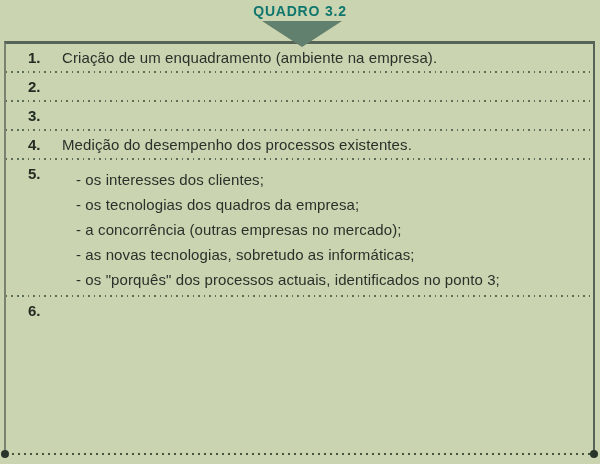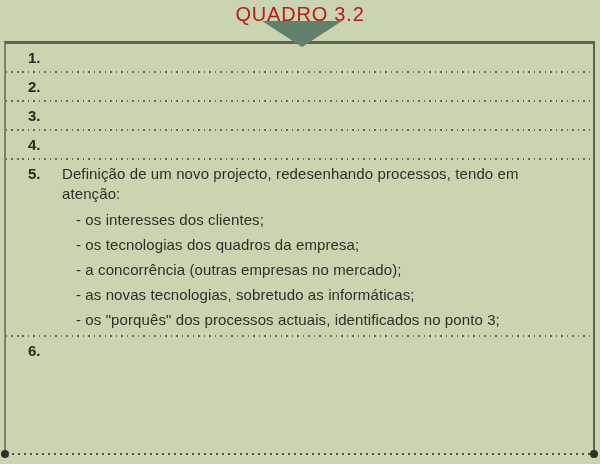--- a/index.html
+++ b/index.html
@@ -14,24 +14,24 @@
     background: #cbd4b1;
     font-family: "Liberation Sans", sans-serif;
     color: #2a312a;
   }
   .title {
     position: absolute;
     top: 3px;
     left: 0;
     width: 100%;
     text-align: center;
-    font-size: 20px;
-    font-weight: normal;
+    font-size: 14px;
+    font-weight: bold;
     letter-spacing: 0.8px;
-    color: #b91c1c;
+    color: #0f766e;
   }
   .triangle {
     position: absolute;
     top: 21px;
     left: 262px;
     width: 0;
     height: 0;
     border-left: 40px solid transparent;
     border-right: 40px solid transparent;
     border-top: 26px solid #61806e;
@@ -109,43 +109,47 @@
 <body>
 
 <div class="title">QUADRO 3.2</div>
 <div class="triangle"></div>
 
 <div class="frame">
   <div class="rows">
 
     <div class="row">
       <span class="num">1.</span>
+      <div class="txt-block">
+        <span class="txt">Criação de um enquadramento (ambiente na empresa).</span>
+      </div>
     </div>
     <div class="sep"></div>
 
     <div class="row">
       <span class="num">2.</span>
     </div>
     <div class="sep"></div>
 
     <div class="row">
       <span class="num">3.</span>
     </div>
     <div class="sep"></div>
 
     <div class="row">
       <span class="num">4.</span>
+      <div class="txt-block">
+        <span class="txt">Medição do desempenho dos processos existentes.</span>
+      </div>
     </div>
     <div class="sep"></div>
 
     <div class="row">
       <span class="num">5.</span>
       <div class="txt-block">
-        <span class="txt">Definição de um novo projecto, redesenhando processos, tendo em
-atenção:</span>
         <div class="sublist">
           <div class="subitem">- os interesses dos clientes;</div>
           <div class="subitem">- os tecnologias dos quadros da empresa;</div>
           <div class="subitem">- a concorrência (outras empresas no mercado);</div>
           <div class="subitem">- as novas tecnologias, sobretudo as informáticas;</div>
           <div class="subitem">- os "porquês" dos processos actuais, identificados no ponto 3;</div>
         </div>
       </div>
     </div>
     <div class="sep"></div>

